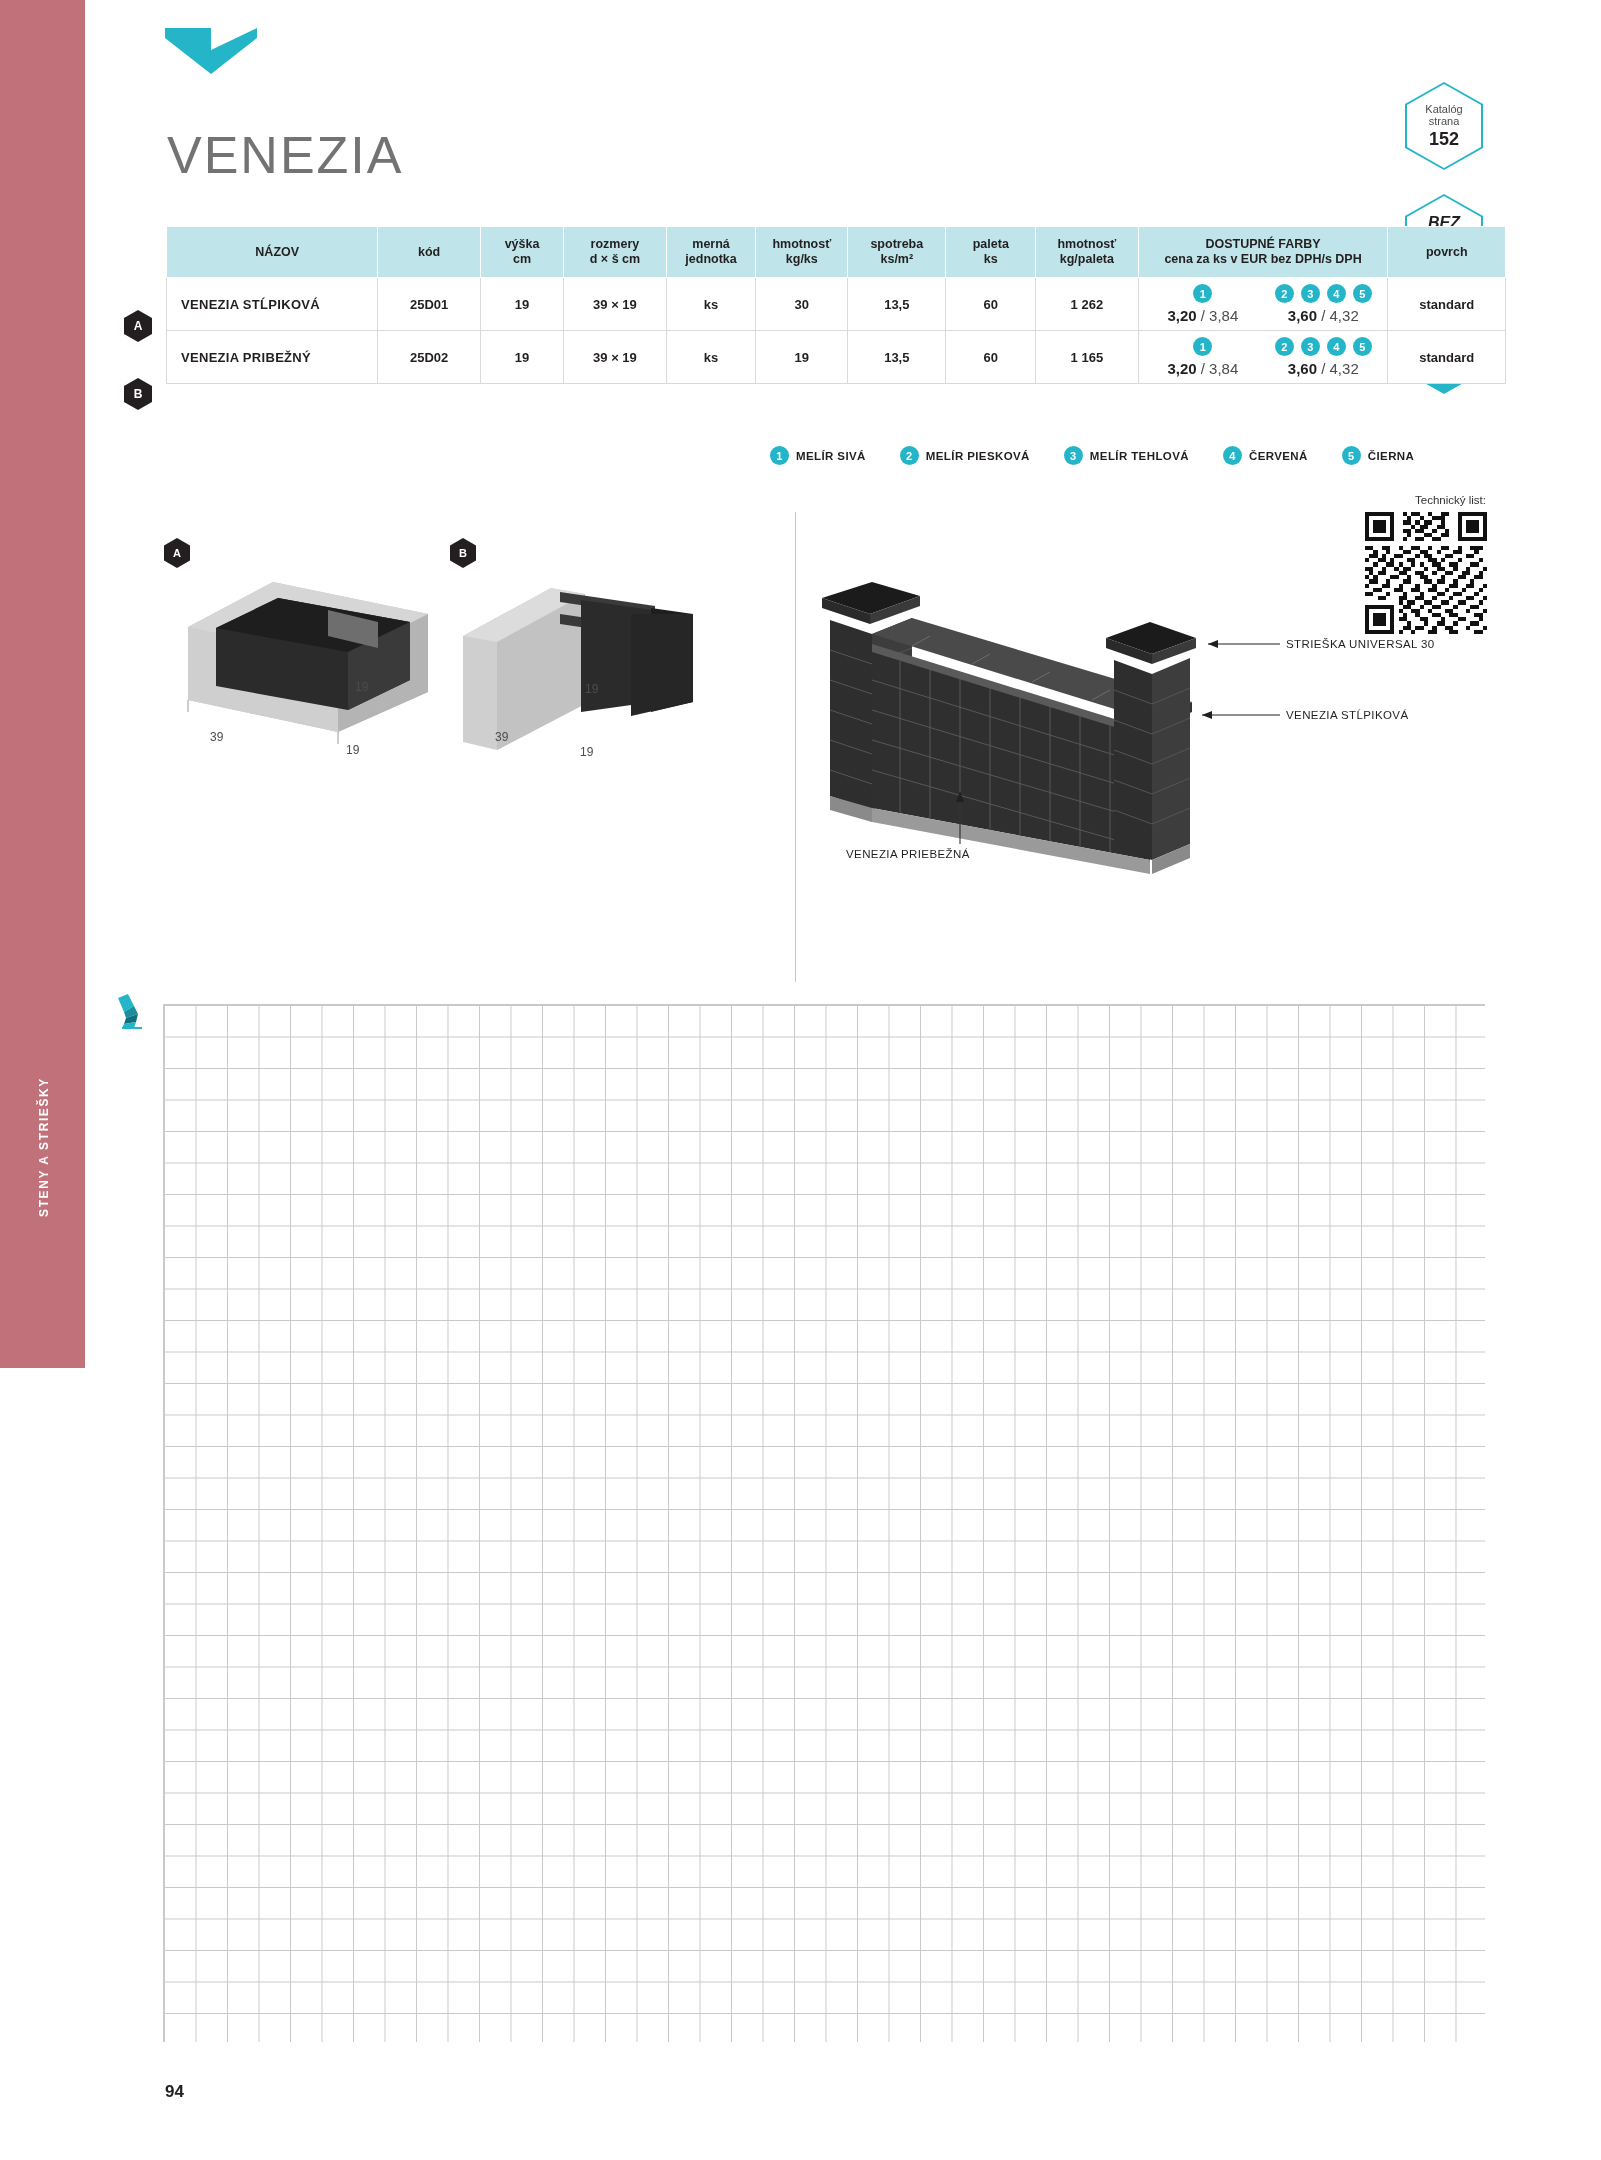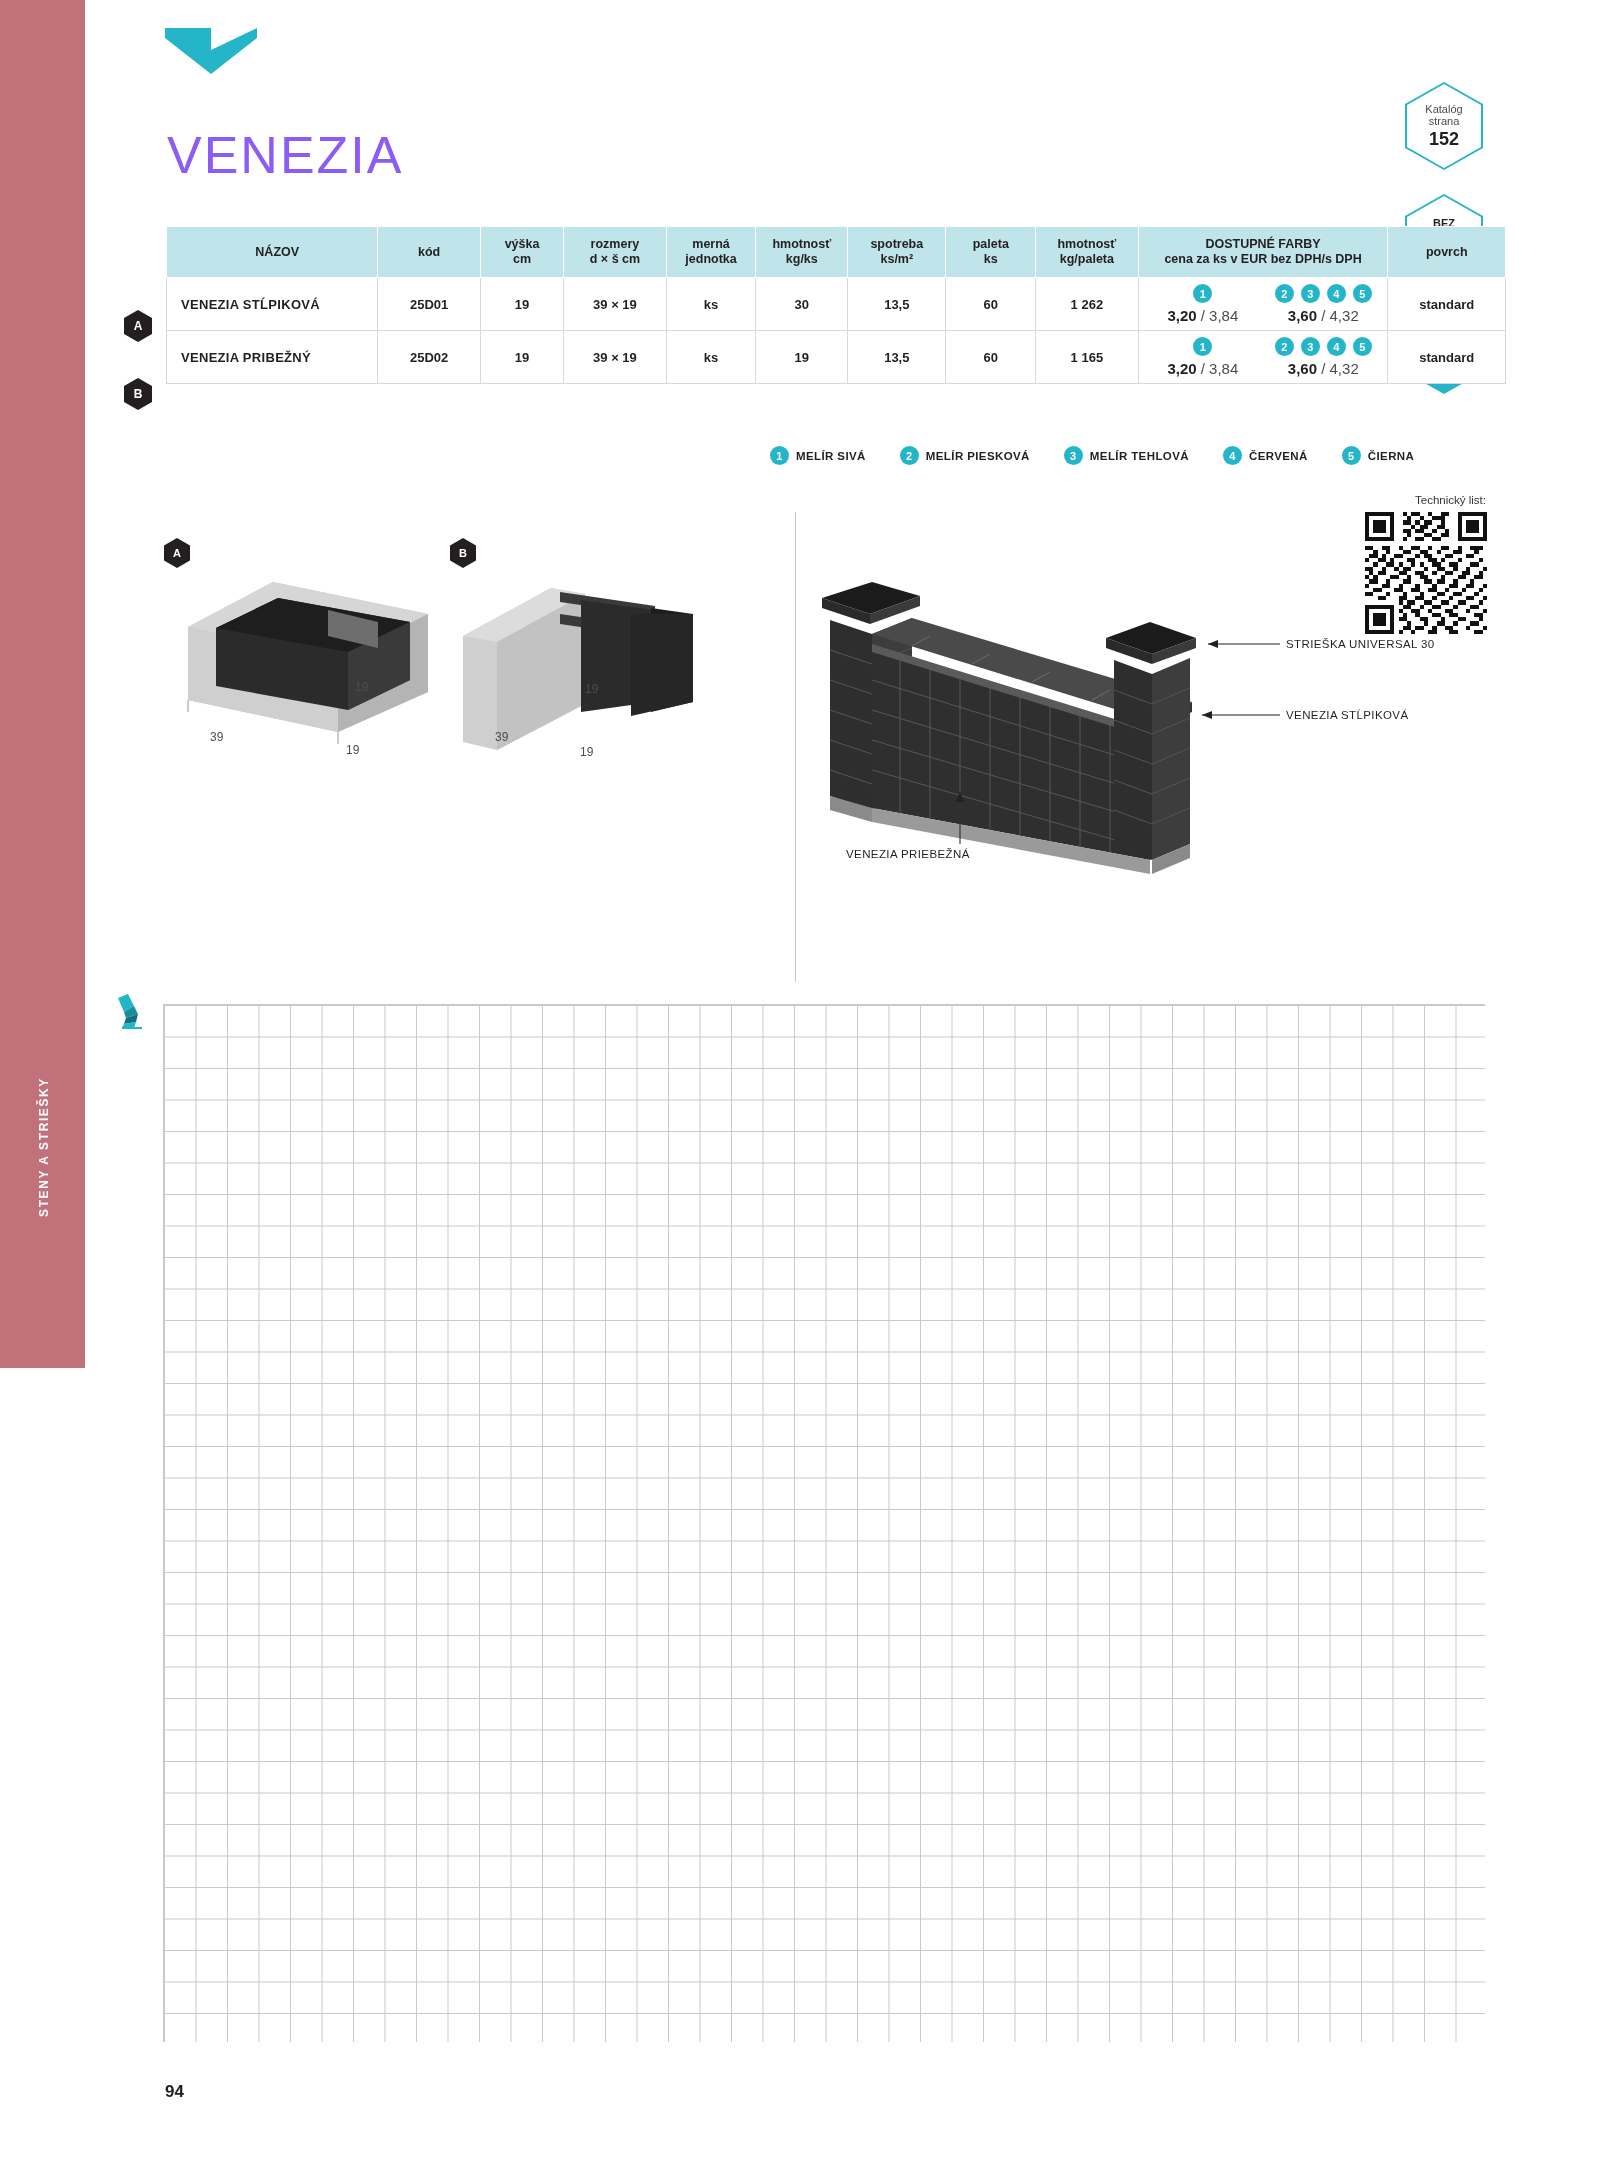--- a/index.html
+++ b/index.html
@@ -23,39 +23,39 @@
     text-align:center;
     color:#ffffff; font-size:12px; letter-spacing:1.6px; font-weight:bold;
   }
 
   
   .logo-mark {
     position:absolute; left:165px; top:28px; width:92px; height:46px;
   }
   .page-title {
     position:absolute; left:167px; top:125px;
-    font-size:52px; letter-spacing:2px; font-weight:400; color:#8b5cf6;
+    font-size:52px; letter-spacing:2px; font-weight:400; color:#737373;
   }
   .hexwrap { position:relative; width:78px; height:88px; }
   .hexwrap .bg {
     position:absolute; inset:0; background:#24b5c8;
     clip-path:polygon(50% 0%, 100% 25%, 100% 75%, 50% 100%, 0% 75%, 0% 25%);
   }
   .hexwrap .inner {
     position:absolute; inset:2px; background:#ffffff;
     clip-path:polygon(50% 0%, 100% 25%, 100% 75%, 50% 100%, 0% 75%, 0% 25%);
     display:flex; flex-direction:column; align-items:center; justify-content:center;
     text-align:center;
   }
   .hexwrap.filled .inner { background:#24b5c8; color:#ffffff; }
 
   .badges { position:absolute; right:118px; top:82px; display:flex; gap:24px;flex-direction:column; }
   .badge-kat-top { font-size:11px; color:#4c4c4c; line-height:12px; }
   .badge-kat-num { font-size:18px; font-weight:bold; color:#231f20; margin-top:2px;}
-  .badge-bez-1 { font-size:11px; font-weight:bold; color:#231f20; }
+  .badge-bez-1 { font-size:16px; font-weight:bold; color:#231f20;font-style:italic; }
   .badge-bez-2 { font-size:15px; font-weight:normal; color:#231f20; letter-spacing:0.3px;}
   .bez-lines { width:38px; height:10px; margin:2px 0; }
 
   
   table.spec {
     position:absolute; left:166px; top:226px;
     width:1340px; border-collapse:collapse;
     font-size:13px;
   }
   table.spec th {

